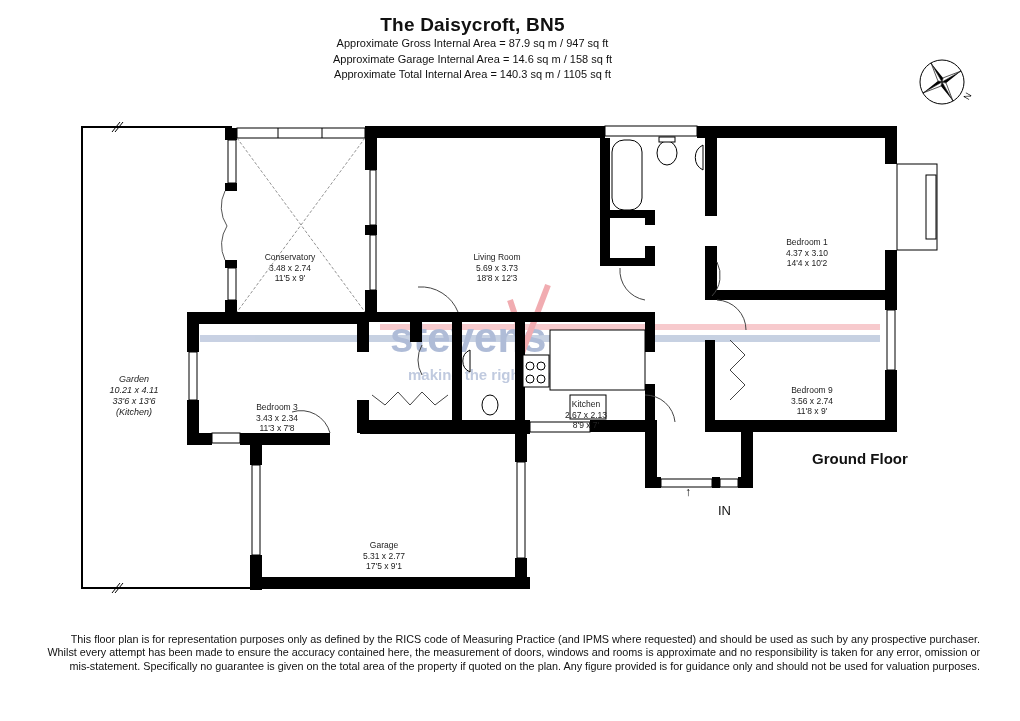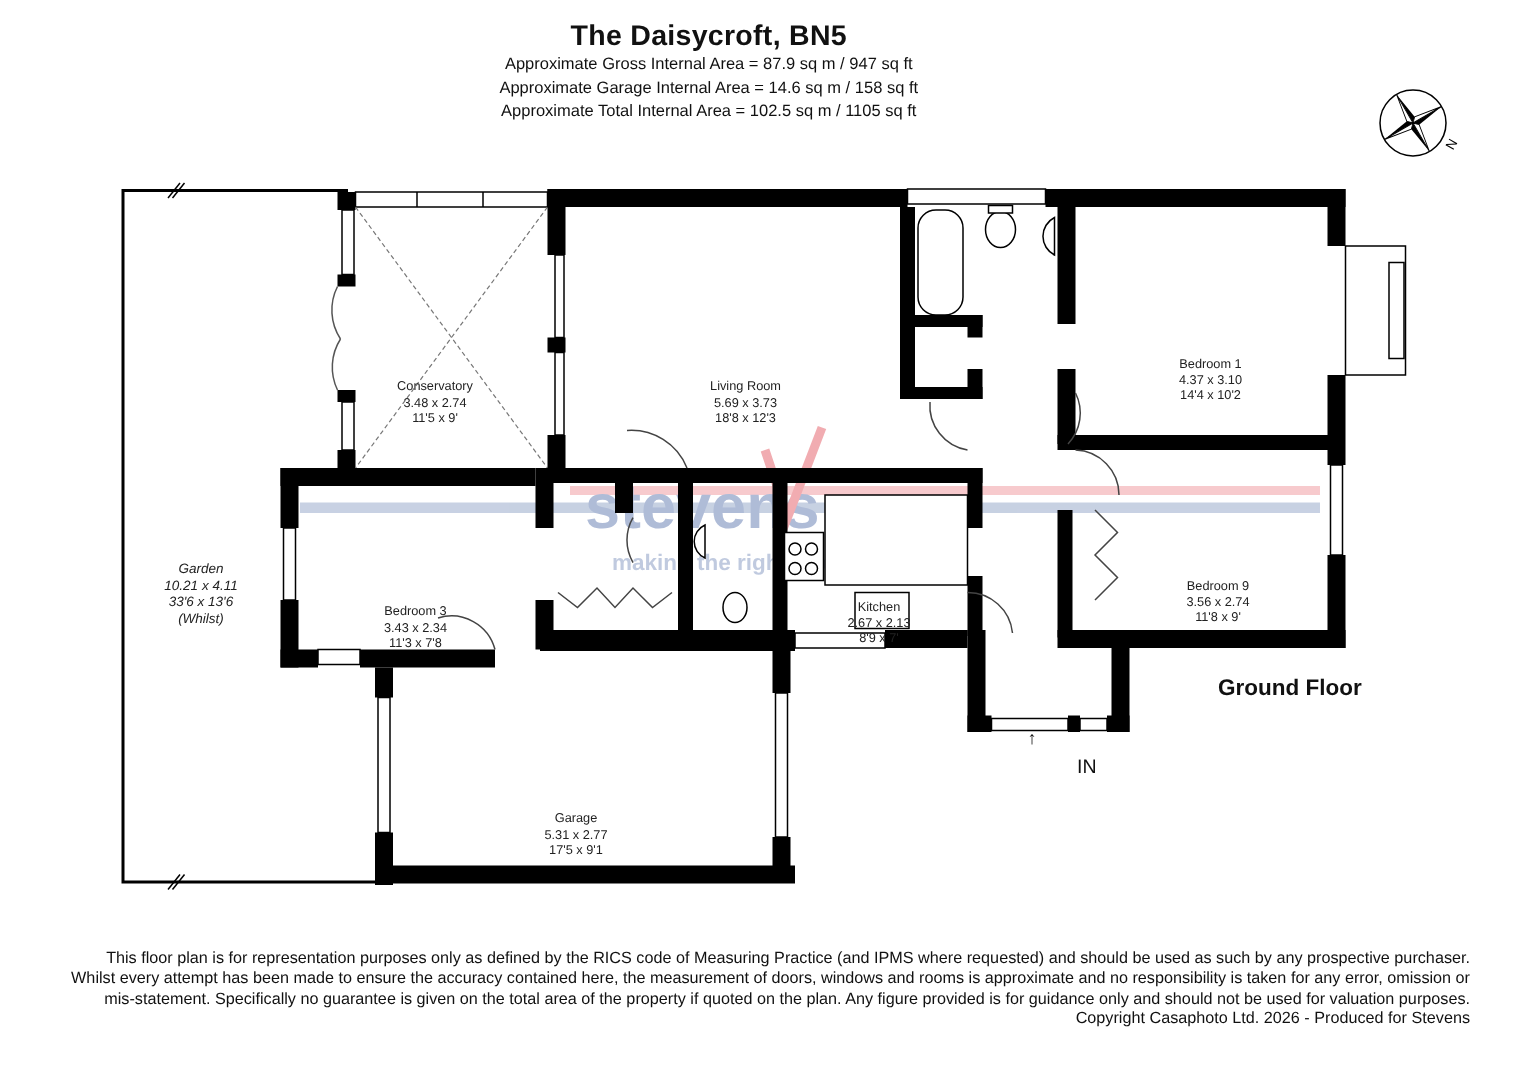--- a/index.html
+++ b/index.html
@@ -16,21 +16,21 @@
   .disclaimer { position: absolute; left: 40px; top: 633px; width: 940px; text-align: right; font-size: 10.8px; line-height: 13.4px; color: #111; }
   .copyright { display: block; }
 </style>
 </head>
 <body>
 
 <div class="header">
   <div class="title">The Daisycroft, BN5</div>
   <div class="area-line">Approximate Gross Internal Area = 87.9 sq m / 947 sq ft</div>
   <div class="area-line">Approximate Garage Internal Area = 14.6 sq m / 158 sq ft</div>
-  <div class="area-line">Approximate Total Internal Area = 102.5 sq m / 1105 sq ft</div>
+  <div class="area-line">Approximate Total Internal Area = 140.3 sq m / 1105 sq ft</div>
 </div>
 
 <svg class="compass" viewBox="0 0 64 64">
   <circle cx="30" cy="30" r="22" fill="none" stroke="#000" stroke-width="1"></circle>
   <g transform="rotate(-30 30 30)">
     <polygon points="30,8 33,27 30,30" fill="#000"></polygon>
     <polygon points="30,8 27,27 30,30" fill="#fff" stroke="#000" stroke-width="0.6"></polygon>
     <polygon points="52,30 33,33 30,30" fill="#000"></polygon>
     <polygon points="52,30 33,27 30,30" fill="#fff" stroke="#000" stroke-width="0.6"></polygon>
     <polygon points="30,52 27,33 30,30" fill="#000"></polygon>
@@ -166,21 +166,21 @@
     <polyline points="730,340 745,355 730,370 745,385 730,400"></polyline>
   </g>
 
   <text x="688" y="496" font-size="12" text-anchor="middle">↑</text>
 </svg>
 
 <div class="room-label garden-label" style="left:134px; top:332px;">
   <div>Garden</div>
   <div>10.21 x 4.11</div>
   <div>33'6 x 13'6</div>
-  <div>(Whilst)</div>
+  <div>(Kitchen)</div>
 </div>
 <div class="room-label" style="left:290px; top:210px;">
   <div>Conservatory</div>
   <div>3.48 x 2.74</div>
   <div>11'5 x 9'</div>
 </div>
 <div class="room-label" style="left:497px; top:210px;">
   <div>Living Room</div>
   <div>5.69 x 3.73</div>
   <div>18'8 x 12'3</div>
@@ -209,14 +209,13 @@
   <div>Garage</div>
   <div>5.31 x 2.77</div>
   <div>17'5 x 9'1</div>
 </div>
 
 <div class="floor-label">Ground Floor</div>
 <div class="in-label">IN</div>
 
 <div class="disclaimer">
   <span>This floor plan is for representation purposes only as defined by the RICS code of Measuring Practice (and IPMS where requested) and should be used as such by any prospective purchaser. Whilst every attempt has been made to ensure the accuracy contained here, the measurement of doors, windows and rooms is approximate and no responsibility is taken for any error, omission or mis-statement. Specifically no guarantee is given on the total area of the property if quoted on the plan. Any figure provided is for guidance only and should not be used for valuation purposes.</span>
-  <span class="copyright">Copyright Casaphoto Ltd. 2026 - Produced for Stevens</span>
 </div>
 
 </body></html>

